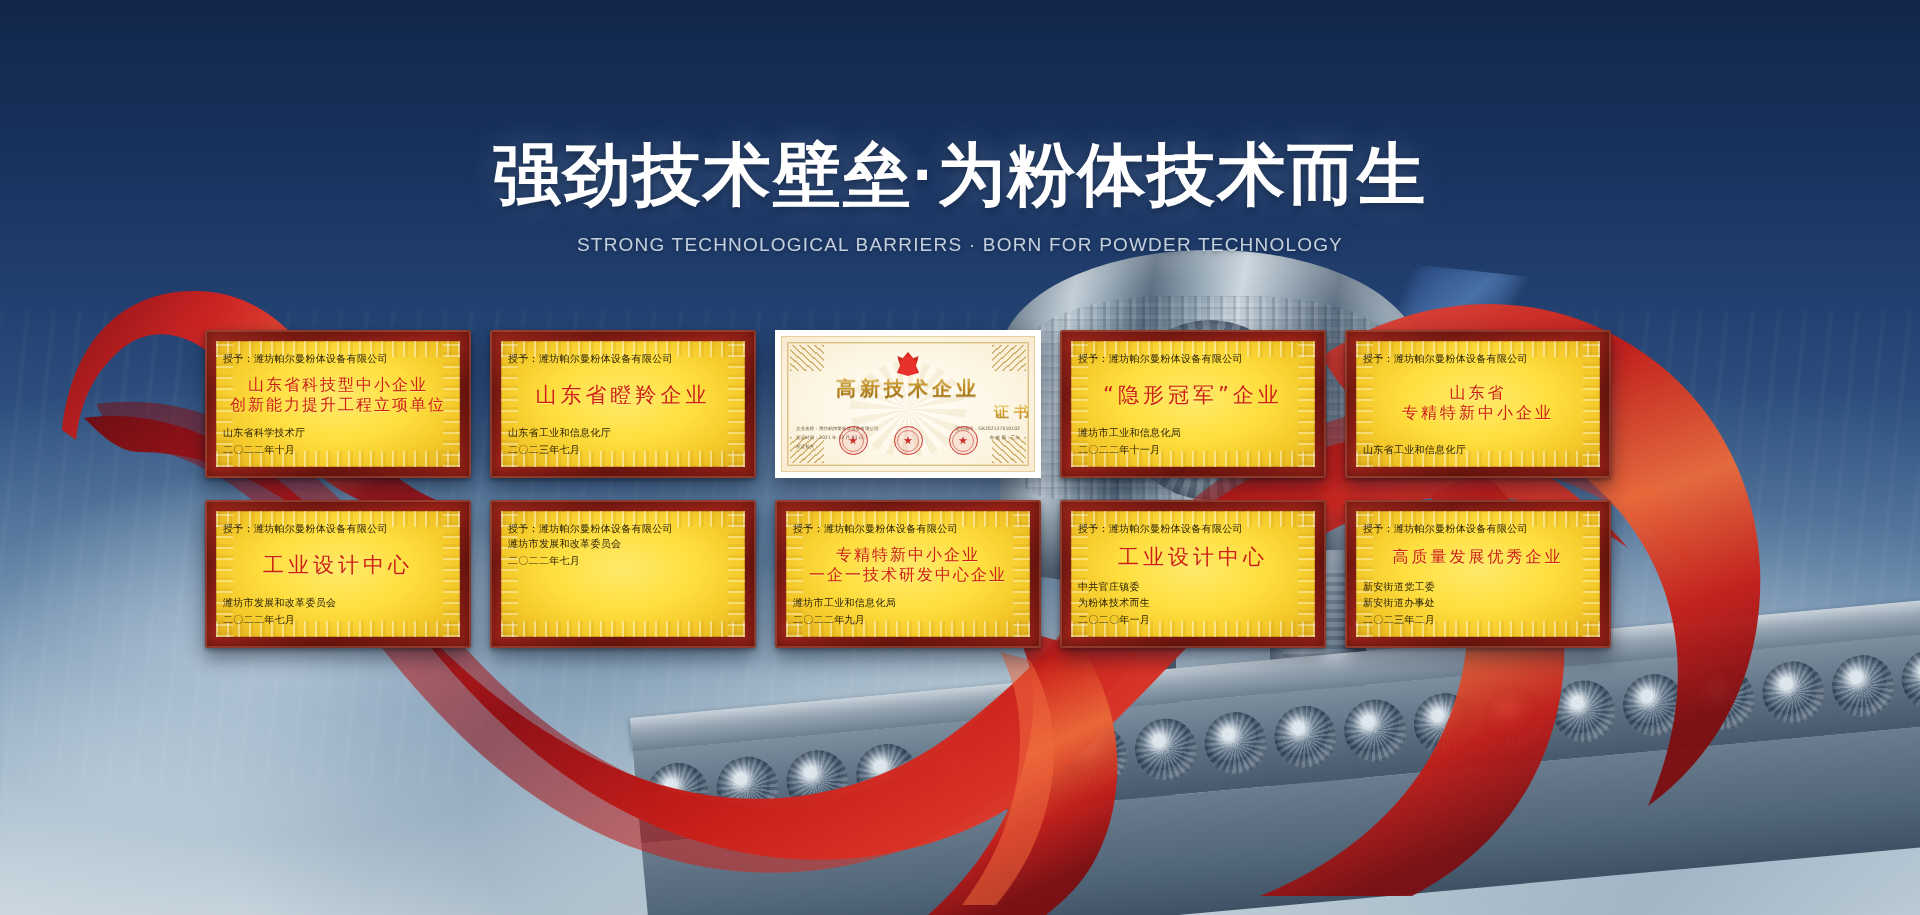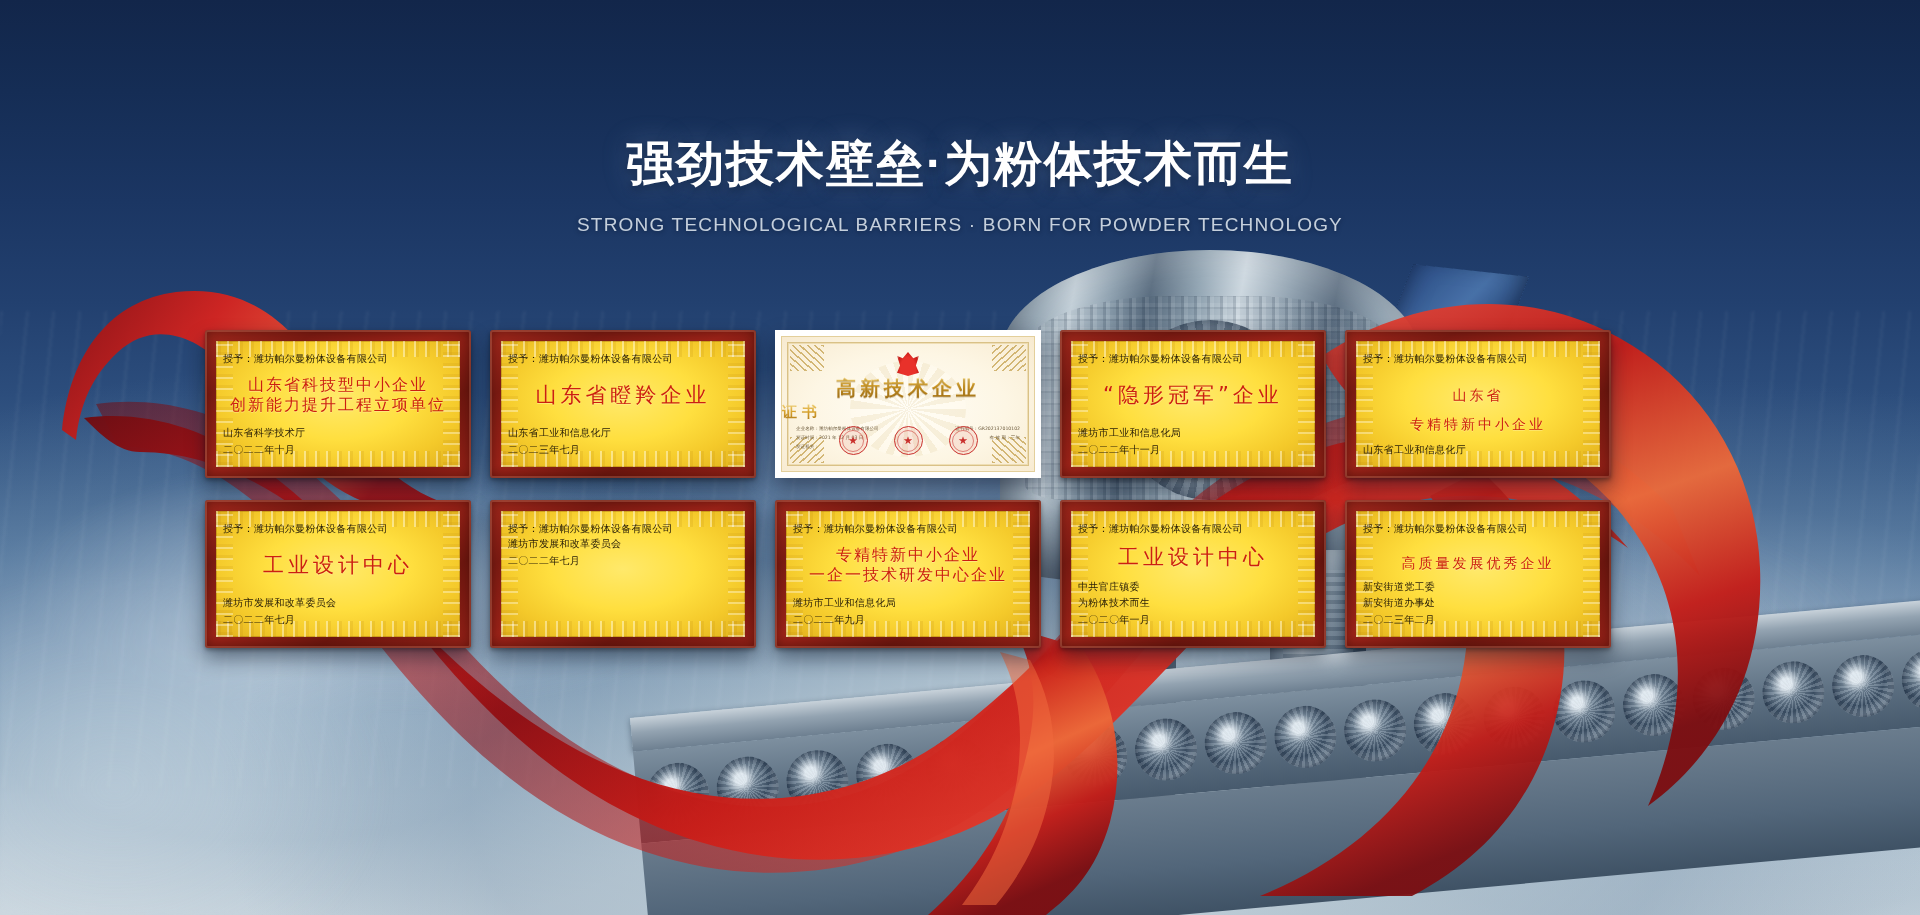--- a/index.html
+++ b/index.html
@@ -118,21 +118,21 @@
   }
 
   
   .ribbon{position:absolute;inset:0;pointer-events:none;}
   .ribbon svg{position:absolute;inset:0;width:1920px;height:915px;}
 
   
   .headings{position:absolute;left:0;top:0;width:1920px;text-align:center;z-index:6;}
   .title{
     margin:0;padding-top:140px;
-    font-size:48px;line-height:1;font-weight:700;letter-spacing:2px;color:#ffffff;
+    font-size:68px;line-height:1;font-weight:700;letter-spacing:2px;color:#ffffff;
     text-shadow:0 3px 10px rgba(4,14,36,.55), 0 0 26px rgba(160,195,235,.35);
     text-align:center;
   }
   .subtitle{
     margin:26px 0 0;font-size:19px;letter-spacing:1.2px;
     color:rgba(236,243,249,.82);font-weight:400;
     text-shadow:0 1px 4px rgba(6,18,40,.5);
   }
 
   
@@ -185,21 +185,21 @@
     font-size:10px;color:#231a08;letter-spacing:.3px;white-space:nowrap;
     font-family:"DejaVu Sans","Liberation Sans",sans-serif;
   }
   .main-lines{flex:1;display:flex;flex-direction:column;justify-content:center;align-items:center;gap:1px;}
   .mline{
     color:#cc1f10;font-weight:400;letter-spacing:2px;line-height:1.18;
     text-shadow:0 1px 0 rgba(255,240,160,.55);
     font-family:"DejaVu Sans","Liberation Sans",sans-serif;white-space:nowrap;
   }
   .s1 .mline{font-size:16px;}
-  .s2 .mline{font-size:14px;letter-spacing:3px;margin-top:12px;}
+  .s2 .mline{font-size:16px;letter-spacing:3px;}
   .s3 .mline{font-size:21px;letter-spacing:4px;}
   .issuer{
     text-align:left;font-size:10px;color:#2b2008;line-height:1.65;letter-spacing:.3px;
     font-family:Liberation Serif, serif;white-space:nowrap;
   }
 
   
   .cert{
     position:relative;width:100%;height:100%;
     background:#ffffff;box-sizing:border-box;padding:6px;
@@ -242,21 +242,21 @@
   }
   .cert-title{
     position:absolute;left:0;right:0;top:40px;text-align:center;z-index:3;
     font-size:20px;font-weight:700;letter-spacing:4px;line-height:1.1;
     font-family:Liberation Serif, serif;
     background:linear-gradient(180deg,#f3d98a 0%,#d8a32e 42%,#a9761a 100%);
     -webkit-background-clip:text;background-clip:text;color:transparent;
     text-shadow:0 1px 0 rgba(120,80,10,.25);
   }
   .cert-sub{
-    position:absolute;left:0;right:0;top:66px;text-align:left;z-index:3;
+    position:absolute;left:0;right:0;top:66px;text-align:right;z-index:3;
     font-size:15px;font-weight:700;letter-spacing:5px;
     font-family:"DejaVu Sans","Liberation Sans",sans-serif;
     background:linear-gradient(180deg,#f3d98a 0%,#d8a32e 45%,#a9761a 100%);
     -webkit-background-clip:text;background-clip:text;color:transparent;
   }
   .cert-fields{
     position:absolute;left:14px;right:14px;top:88px;z-index:3;
     font-size:4.6px;color:#6c5a3c;line-height:1.95;
     font-family:"DejaVu Sans","Liberation Sans",sans-serif;
   }

